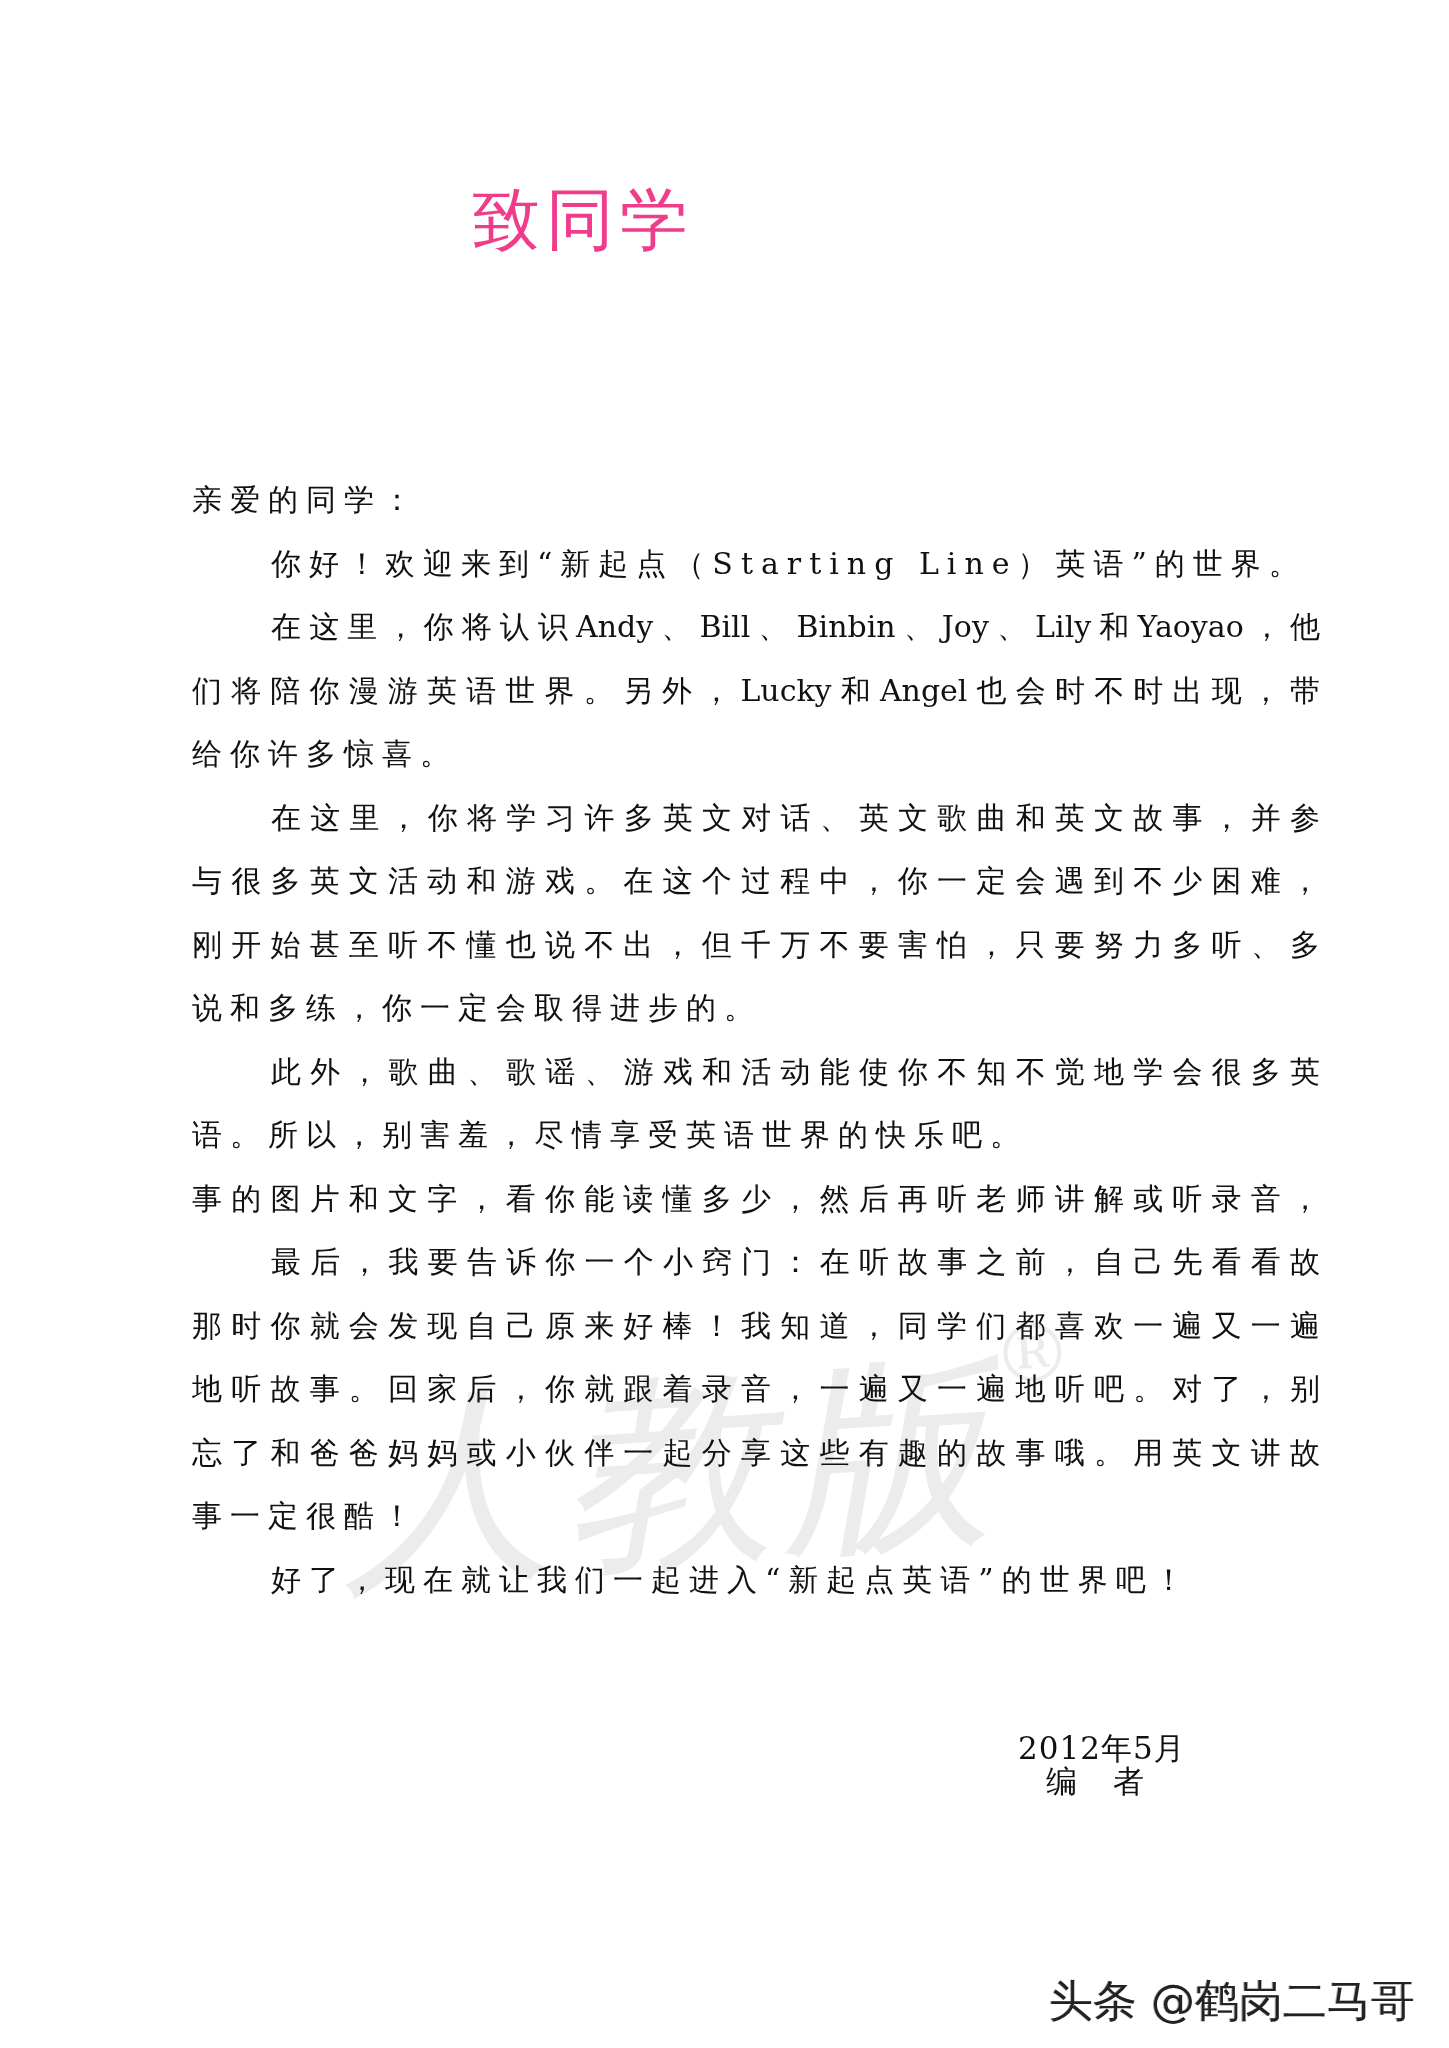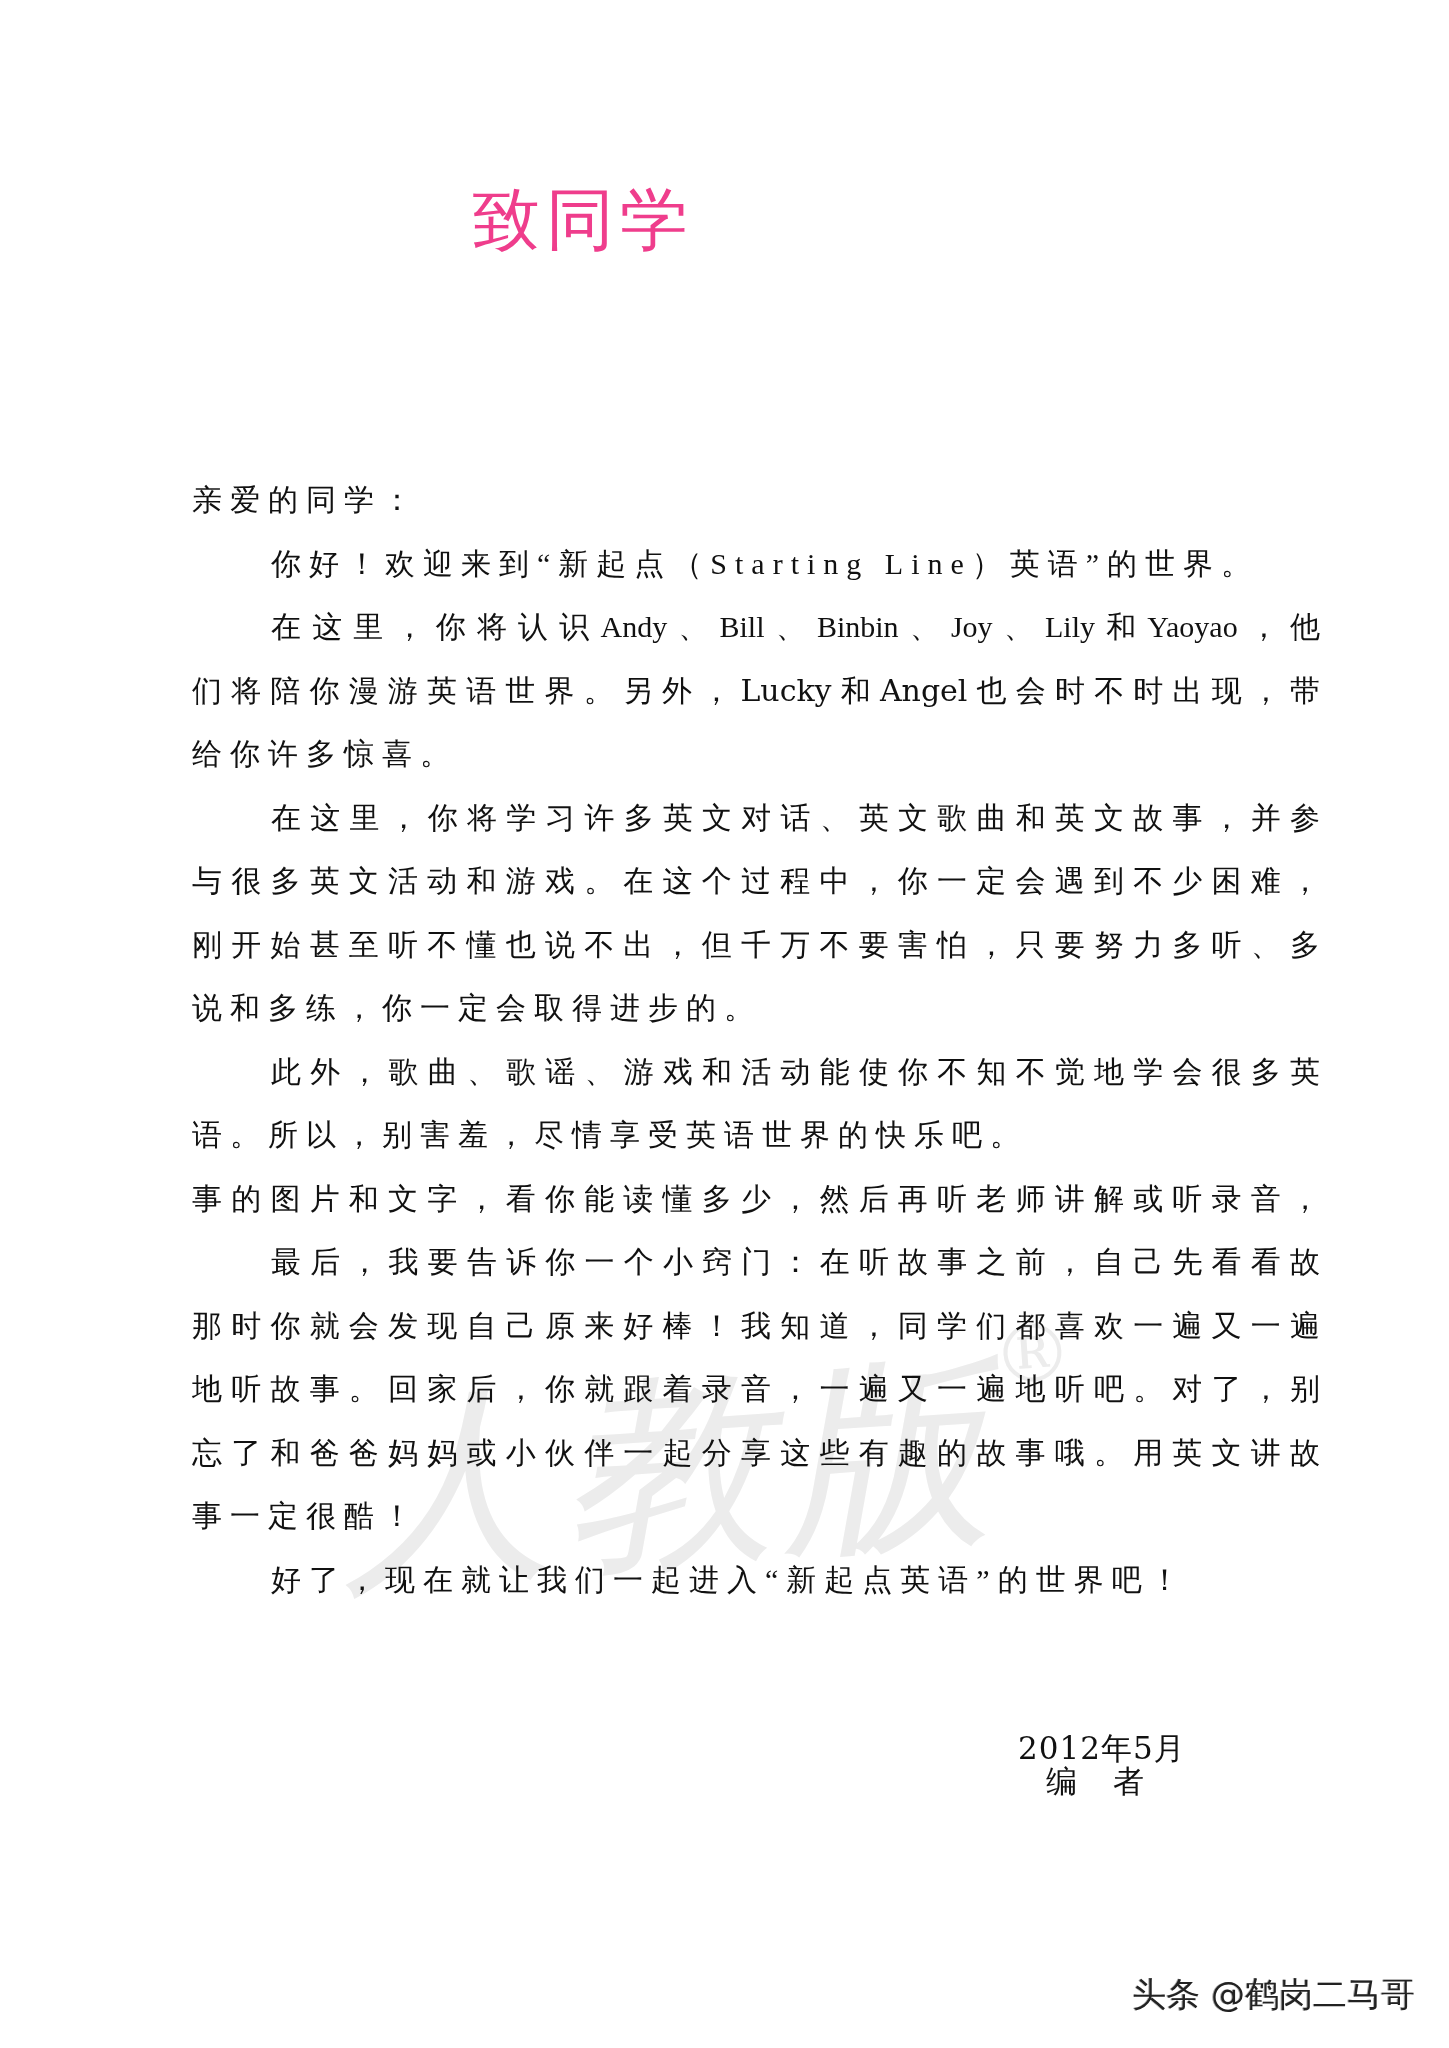--- a/index.html
+++ b/index.html
@@ -8,25 +8,25 @@
   .title { position: absolute; left: 0; width: 1166px; top: 175px; text-align: center;
            font-size: 68px; letter-spacing: 6px; color: #ef3d8c; font-family: "DejaVu Serif", serif; }
   .watermark { position: absolute; left: 340px; top: 1330px; font-size: 210px; color: #ececec;
                font-family: "DejaVu Serif", serif; font-style: italic; letter-spacing: 10px;
                transform: rotate(-4deg); white-space: nowrap; z-index: 0; }
   .watermark .reg { font-size: 80px; vertical-align: top; }
   .body-text { position: absolute; left: 192px; top: 478px; width: 1128px; z-index: 1; }
   .line { height: 63.5px; line-height: 44px; font-size: 30px; white-space: nowrap;
           text-align: justify; text-align-last: justify; }
   .line.short { text-align: left; text-align-last: left; letter-spacing: 8px; }
-  .line.indent { padding-left: 79px; font-family: Liberation Serif, serif; }
+  .line.indent { padding-left: 79px; }
   .signature { position: absolute; z-index: 1; font-size: 31px; }
   .sig-editor { left: 1046px; top: 1761px; letter-spacing: 36px; }
   .sig-date { left: 1018px; top: 1728px; letter-spacing: 1px; }
-  .footer-mark { position: absolute; right: 34px; top: 1972px; font-size: 34px;
+  .footer-mark { position: absolute; right: 34px; top: 1972px; font-size: 44px;
                  font-family: "DejaVu Sans", sans-serif; color: #222;
                  text-shadow: 1px 1px 0 #fff, -1px 0 0 #aaa; }
 </style>
 </head>
 <body>
 
 <div class="title">致同学</div>
 
 <div class="watermark"><span>人教版</span><span class="reg">®</span></div>
 

